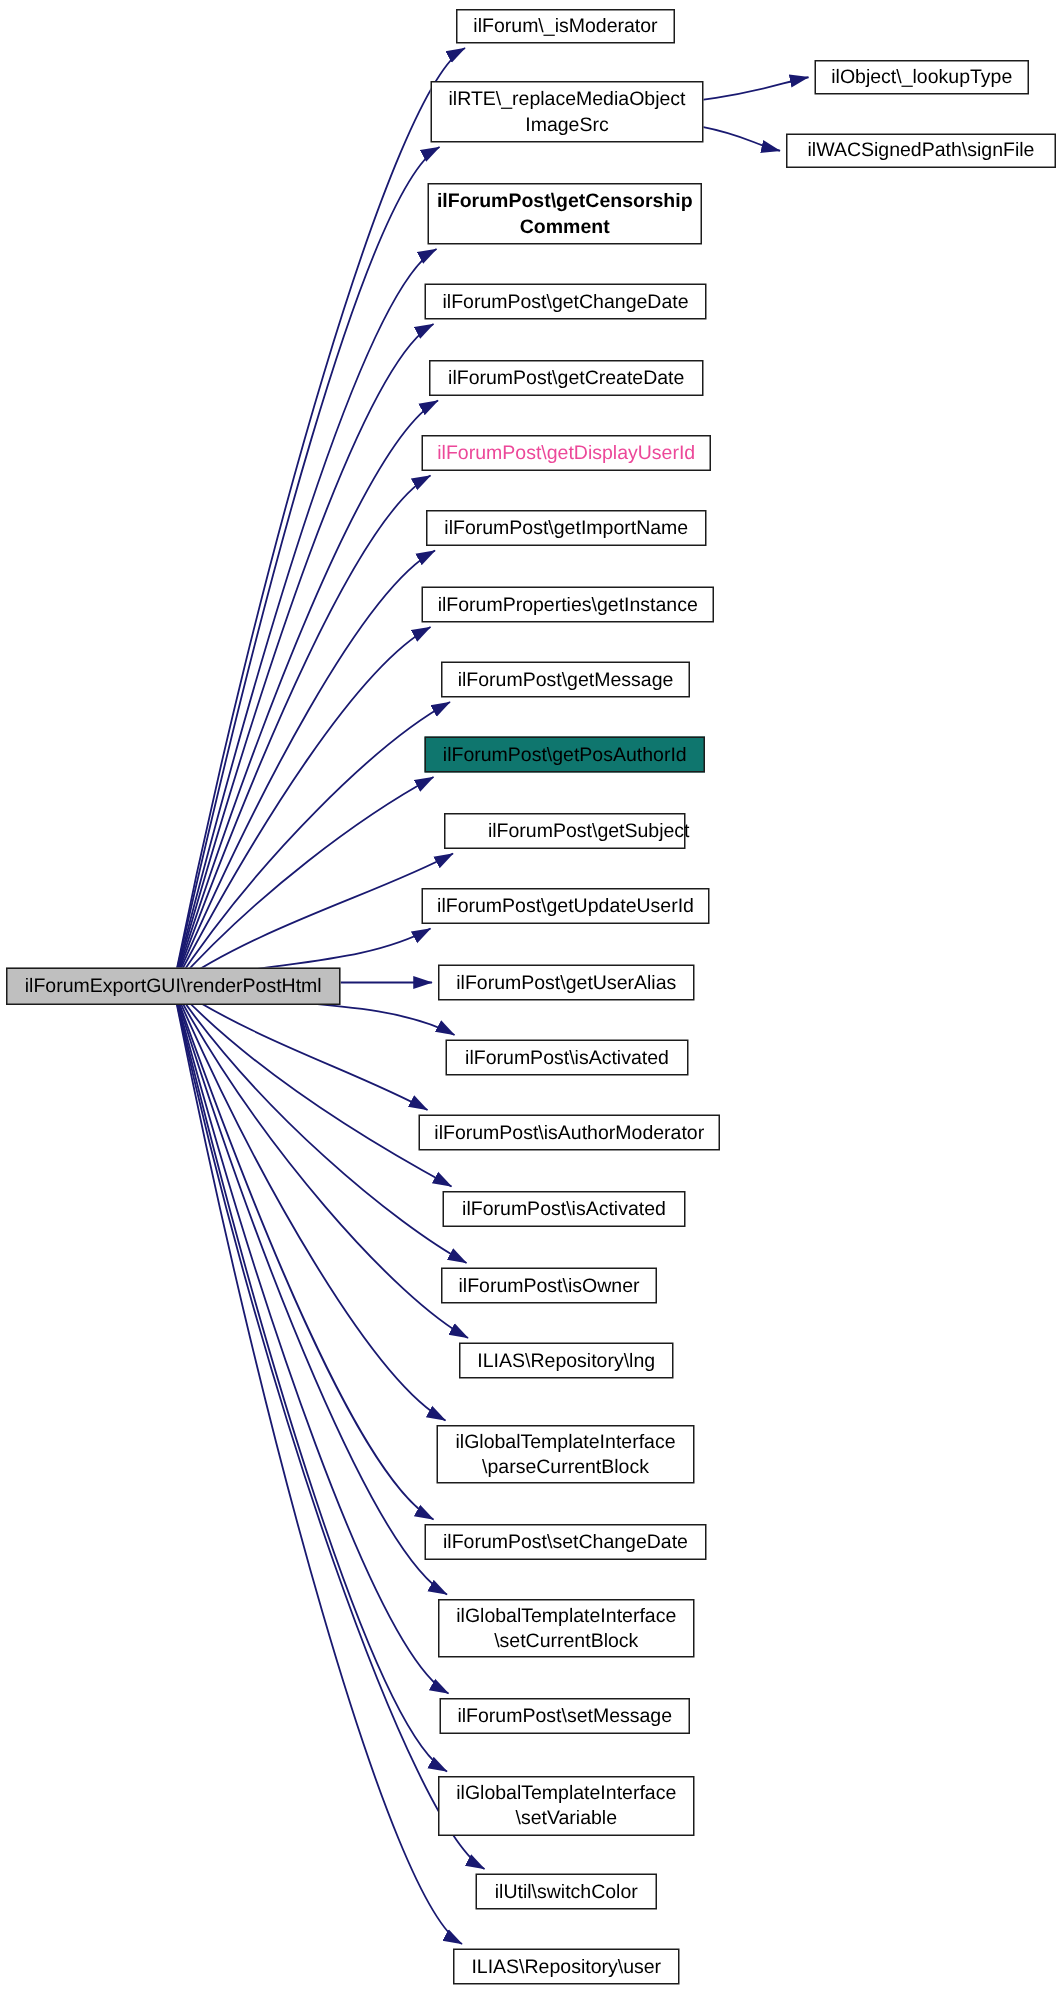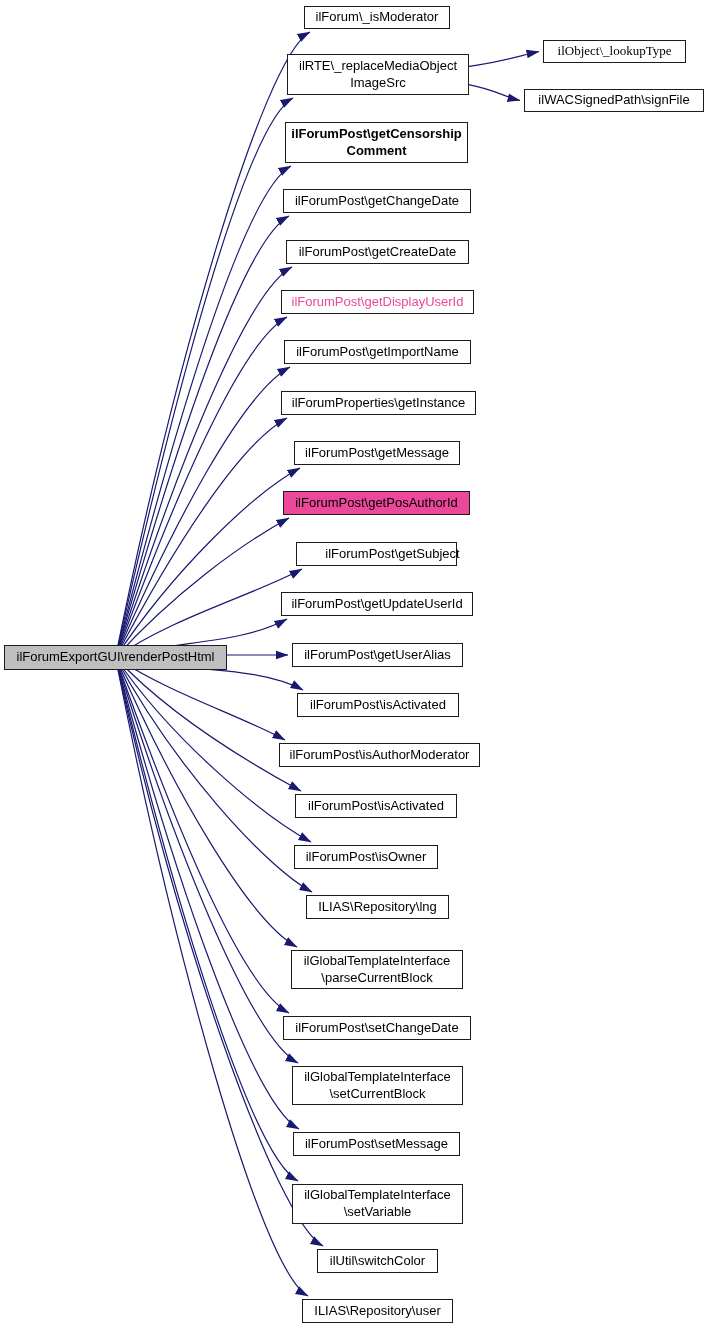--- a/index.html
+++ b/index.html
@@ -98,21 +98,21 @@
     </div>
     <div class="node" style="left: 284px; top: 340px; width: 187px; height: 24px; border-color: rgb(28, 28, 28); background: rgb(255, 255, 255); color: rgb(0, 0, 0);">
       <span>ilForumPost\getImportName</span>
     </div>
     <div class="node" style="left: 281px; top: 391px; width: 195px; height: 24px; border-color: rgb(28, 28, 28); background: rgb(255, 255, 255); color: rgb(0, 0, 0);">
       <span>ilForumProperties\getInstance</span>
     </div>
     <div class="node" style="left: 294px; top: 441px; width: 166px; height: 24px; border-color: rgb(28, 28, 28); background: rgb(255, 255, 255); color: rgb(0, 0, 0);">
       <span>ilForumPost\getMessage</span>
     </div>
-    <div class="node" style="left: 283px; top: 491px; width: 187px; height: 24px; border-color: rgb(28, 28, 28); background: #ec4899; color: rgb(0, 0, 0);">
+    <div class="node" style="left: 283px; top: 491px; width: 187px; height: 24px; border-color: rgb(28, 28, 28); background: #0f766e; color: rgb(0, 0, 0);">
       <span>ilForumPost\getPosAuthorId</span>
     </div>
     <div class="node" style="left: 296px; top: 542px; width: 161px; height: 24px; border-color: rgb(28, 28, 28); background: rgb(255, 255, 255); color: rgb(0, 0, 0); padding-left: 32px;">
       <span>ilForumPost\getSubject</span>
     </div>
     <div class="node" style="left: 281px; top: 592px; width: 192px; height: 24px; border-color: rgb(28, 28, 28); background: rgb(255, 255, 255); color: rgb(0, 0, 0);">
       <span>ilForumPost\getUpdateUserId</span>
     </div>
     <div class="node" style="left: 292px; top: 643px; width: 171px; height: 24px; border-color: rgb(28, 28, 28); background: rgb(255, 255, 255); color: rgb(0, 0, 0);">
       <span>ilForumPost\getUserAlias</span>
@@ -149,19 +149,19 @@
     <div class="node" style="left: 292px; top: 1184px; width: 171px; height: 40px; border-color: rgb(28, 28, 28); background: rgb(255, 255, 255); color: rgb(0, 0, 0);">
       <span>ilGlobalTemplateInterface</span>
       <span>\setVariable</span>
     </div>
     <div class="node" style="left: 317px; top: 1249px; width: 121px; height: 24px; border-color: rgb(28, 28, 28); background: rgb(255, 255, 255); color: rgb(0, 0, 0);">
       <span>ilUtil\switchColor</span>
     </div>
     <div class="node" style="left: 302px; top: 1299px; width: 151px; height: 24px; border-color: rgb(28, 28, 28); background: rgb(255, 255, 255); color: rgb(0, 0, 0);">
       <span>ILIAS\Repository\user</span>
     </div>
-    <div class="node" style="left: 543px; top: 40px; width: 143px; height: 23px; border-color: rgb(28, 28, 28); background: rgb(255, 255, 255); color: rgb(0, 0, 0); font-family: Liberation Serif, serif;">
+    <div class="node" style="left: 543px; top: 40px; width: 143px; height: 23px; border-color: rgb(28, 28, 28); background: rgb(255, 255, 255); color: rgb(0, 0, 0);">
       <span>ilObject\_lookupType</span>
     </div>
     <div class="node" style="left: 524px; top: 89px; width: 180px; height: 23px; border-color: rgb(28, 28, 28); background: rgb(255, 255, 255); color: rgb(0, 0, 0);">
       <span>ilWACSignedPath\signFile</span>
     </div>
   </div>
 
 </body></html>

